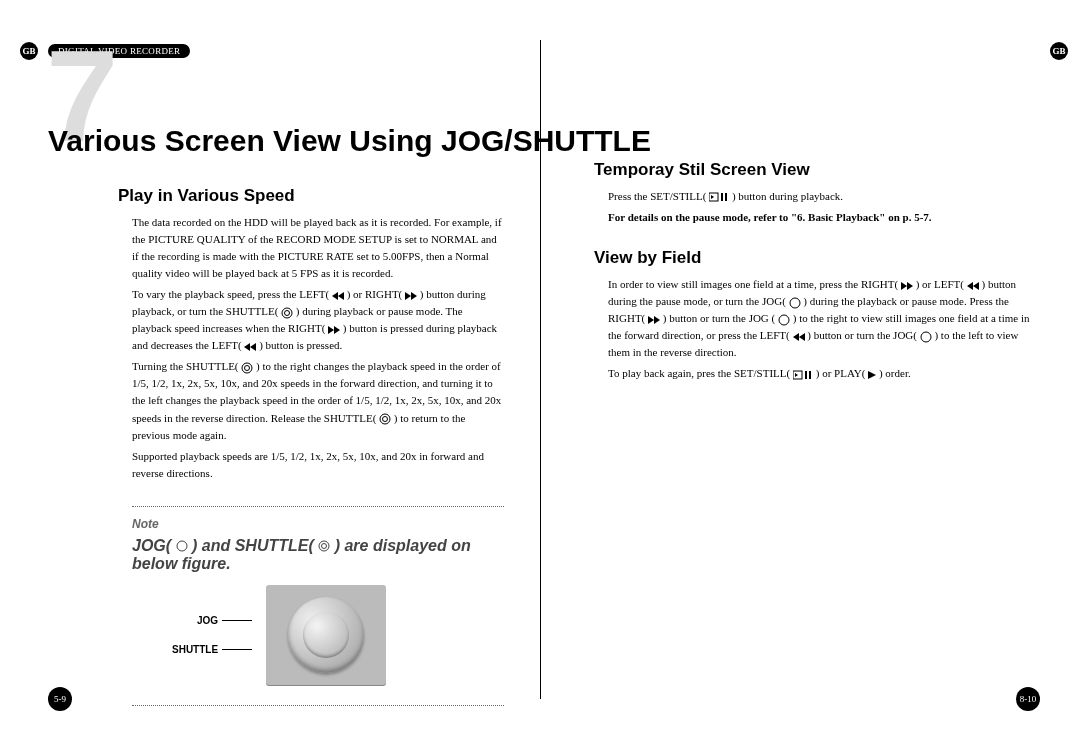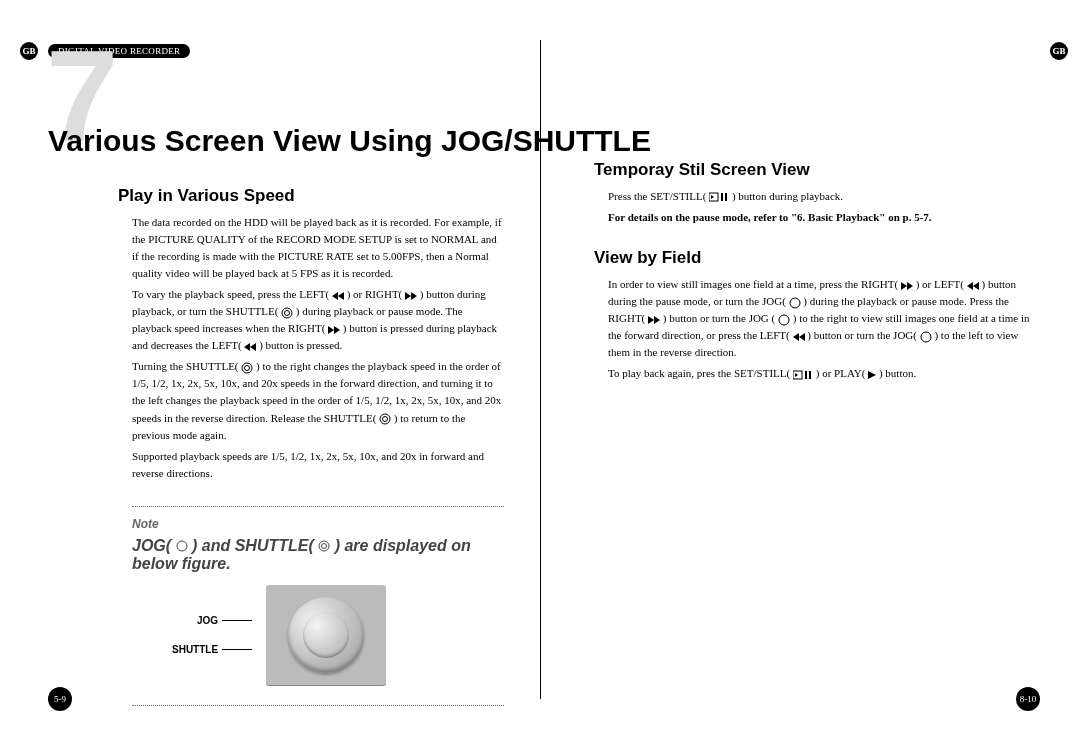--- a/index.html
+++ b/index.html
@@ -310,21 +310,21 @@
             </svg><span> ) to the left to view them in the reverse direction.</span>
         </div>
         <div class="para">
           <span>To play back again, pres the SET/STILL( </span><svg class="icon" width="20" height="10">
               <rect x="0" y="1" width="9" height="8" fill="none" stroke="#000"></rect>
               <path d="M2 3 L5 5 L2 7 Z" fill="#000"></path>
               <rect x="12" y="1" width="2" height="8" fill="#000"></rect>
               <rect x="16" y="1" width="2" height="8" fill="#000"></rect>
             </svg><span> ) or PLAY( </span><svg class="icon" width="8" height="8">
               <path d="M0 0 L8 4 L0 8 Z" fill="#000"></path>
-            </svg><span> ) button.</span>
+            </svg><span> ) order.</span>
         </div>
       </div>
     </div>
 
     <div class="pn-badge pn-right">8-10</div>
   </div>
 
 </div>
 
 </body></html>

